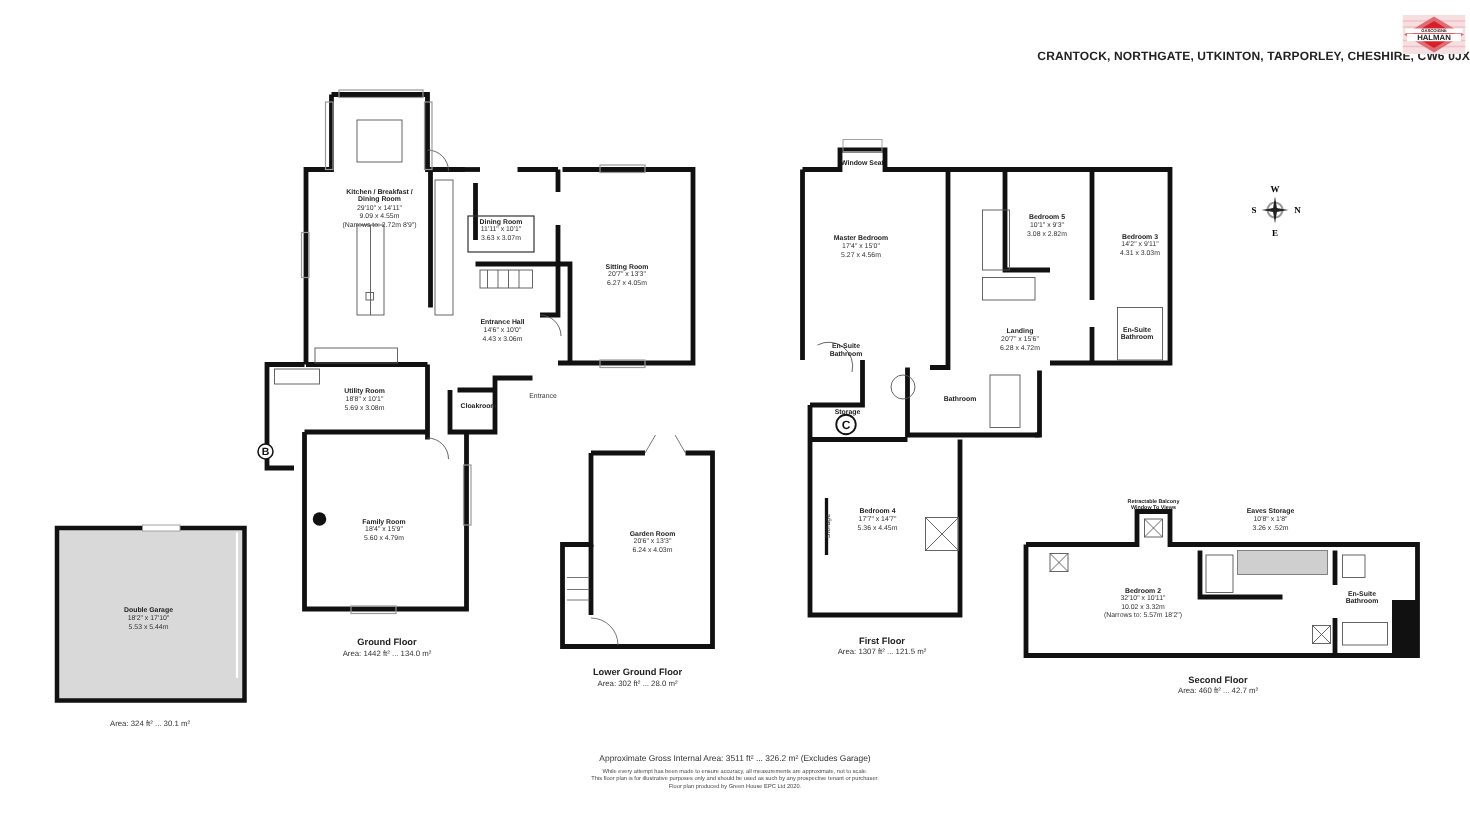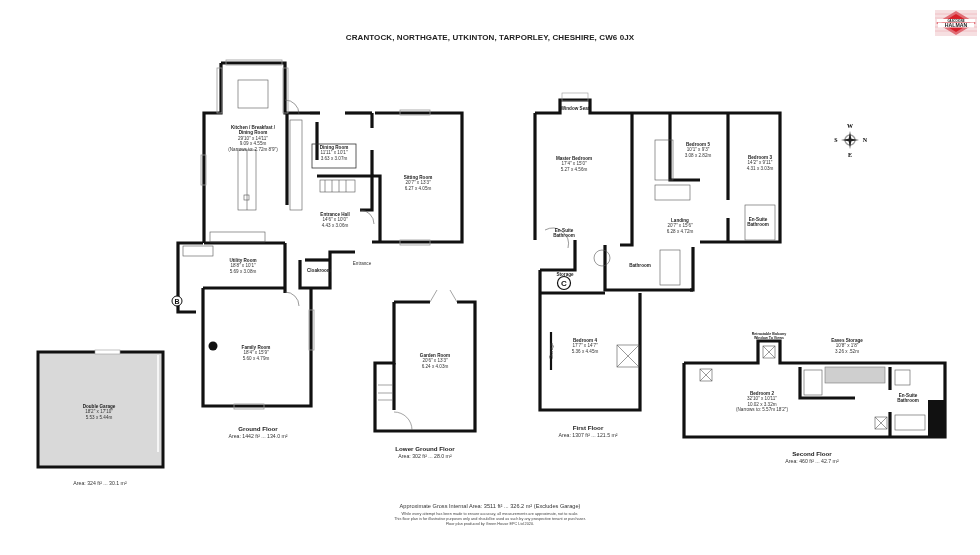--- a/index.html
+++ b/index.html
@@ -1,19 +1,19 @@
 <!DOCTYPE html>
 <html><head>
 <meta charset="utf-8">
 <style>
   * { box-sizing: border-box; margin: 0; padding: 0; }
   html, body { width: 980px; height: 555px; background: #ffffff; overflow: hidden; }
   body { position: relative; font-family: "Liberation Sans", sans-serif; color: #222; }
   .abs { position: absolute; }
-  .title { left: 0; width: 980px; top: 33px; text-align: center; font-size: 8px; font-weight: bold; letter-spacing: 0.1px; color: #222; }
+  .title { left: 0; width: 980px; top: 33px; text-align: right; font-size: 8px; font-weight: bold; letter-spacing: 0.1px; color: #222; }
   .logo { left: 935px; top: 10px; width: 42px; height: 26px; }
   .plan { left: 0; top: 0; width: 980px; height: 555px; }
   .lbl { position: absolute; text-align: center; font-size: 4.6px; line-height: 5.4px; color: #333; white-space: nowrap; transform: translateX(-50%); }
   .lbl .nm { font-weight: bold; color: #222; }
   .floor { position: absolute; text-align: center; transform: translateX(-50%); white-space: nowrap; }
   .floor .fn { font-size: 6.2px; font-weight: bold; color: #222; line-height: 8px; }
   .floor .fa { font-size: 5.2px; color: #333; line-height: 7px; }
   .footer { position: absolute; left: 0; width: 980px; text-align: center; }
   .disc { font-size: 3.8px; line-height: 5px; color: #444; }
   .compass { left: 830px; top: 120px; width: 40px; height: 40px; }

